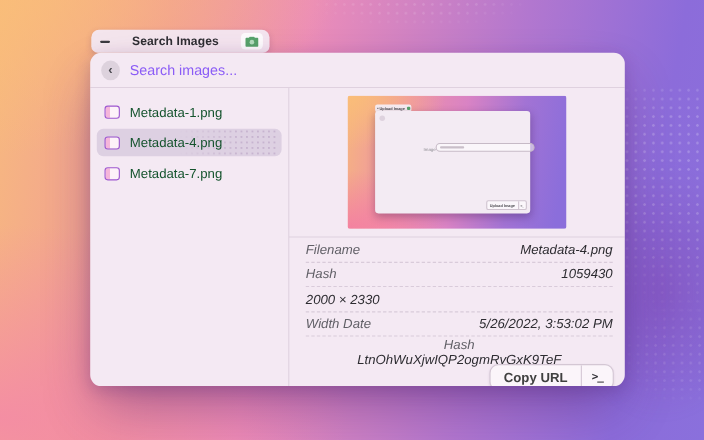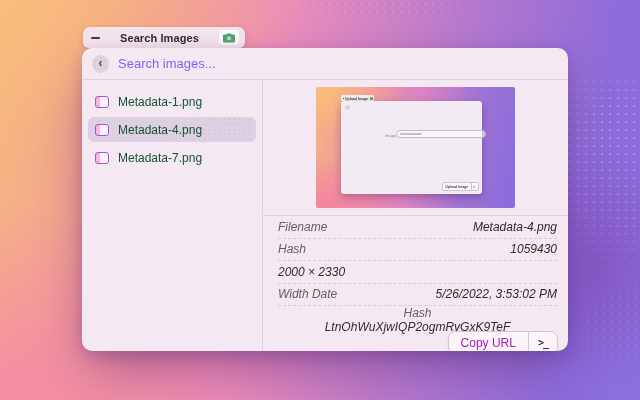--- a/index.html
+++ b/index.html
@@ -144,21 +144,21 @@
   }
   .meta-row:last-child{border-bottom:none;flex-direction:column;}
   .meta-label{font-size:12px;color:#605f66;}
   .meta-value{font-size:12px;color:#2d2c31;font-weight:500;text-align:right;}
   
   .actions{display:flex;justify-content:flex-end;padding:3px 10px 0 0;}
   .btn-group{
     display:flex;align-items:stretch;border:1px solid #d4c7d4;border-radius:8px;
     background:#fbf5fa;overflow:hidden;box-shadow:0 1px 2px rgba(70,30,100,.10);
   }
-  .btn-copy{padding:4px 12px;font-size:12px;font-weight:400;color:#a21caf;display:flex;align-items:center;}
+  .btn-copy{padding:4px 12px;font-size:12px;font-weight:700;color:#404040;display:flex;align-items:center;}
   .btn-divider{width:1px;background:#d4c7d4;}
   .btn-term{
     padding:4px 9px;font-size:10px;font-weight:700;color:#333238;letter-spacing:-1px;
     display:flex;align-items:center;font-family:"DejaVu Sans Mono", monospace;
   }
 </style>
 </head>
 <body>
 
 <div class="wallpaper">

